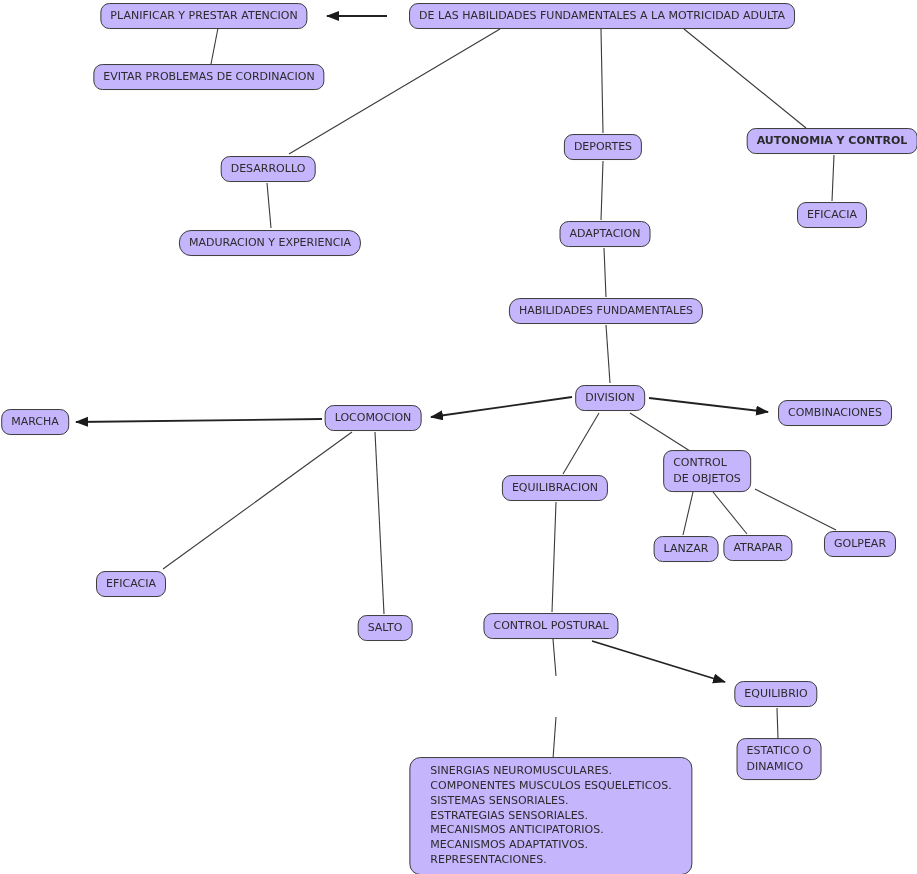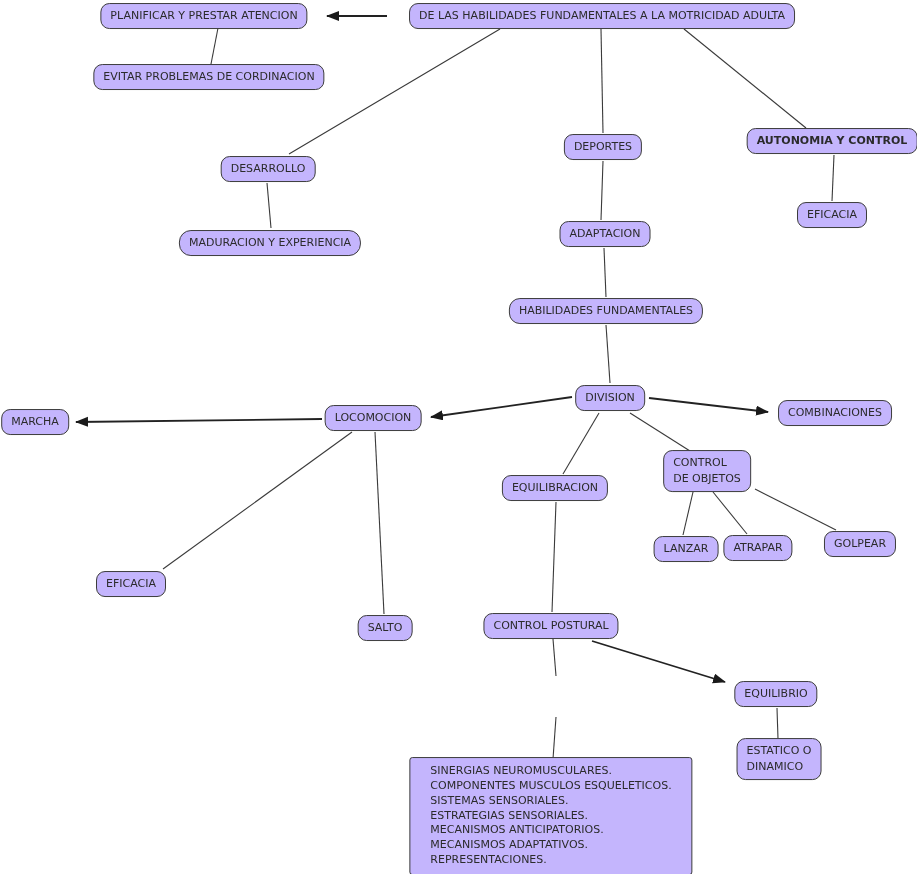--- a/index.html
+++ b/index.html
@@ -33,21 +33,21 @@
     font-size: 11px;
     line-height: 1.45;
     color: #2b2b2b;
     text-align: left;
     white-space: pre;
     box-sizing: border-box;
   }
   .node.big {
     line-height: 1.35;
     padding: 6px 20px;
-    border-radius: 3px;
+    border-radius: 11px;
   }
 </style>
 </head>
 <body>
 
 <div id="canvas">
 
   <svg class="edges" viewBox="0 0 917 874">
     <defs>
       <marker id="arrowhead" markerUnits="userSpaceOnUse" markerWidth="15" markerHeight="12" refX="12" refY="5" orient="auto">

